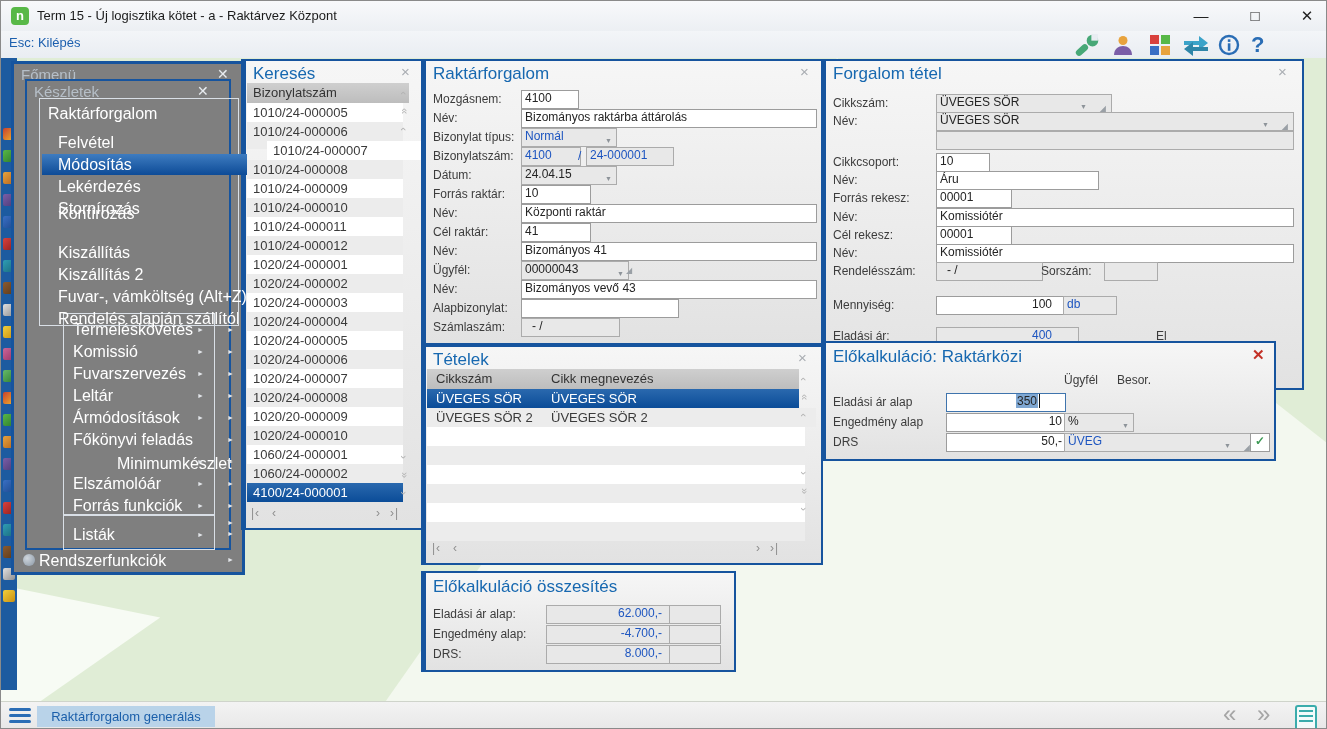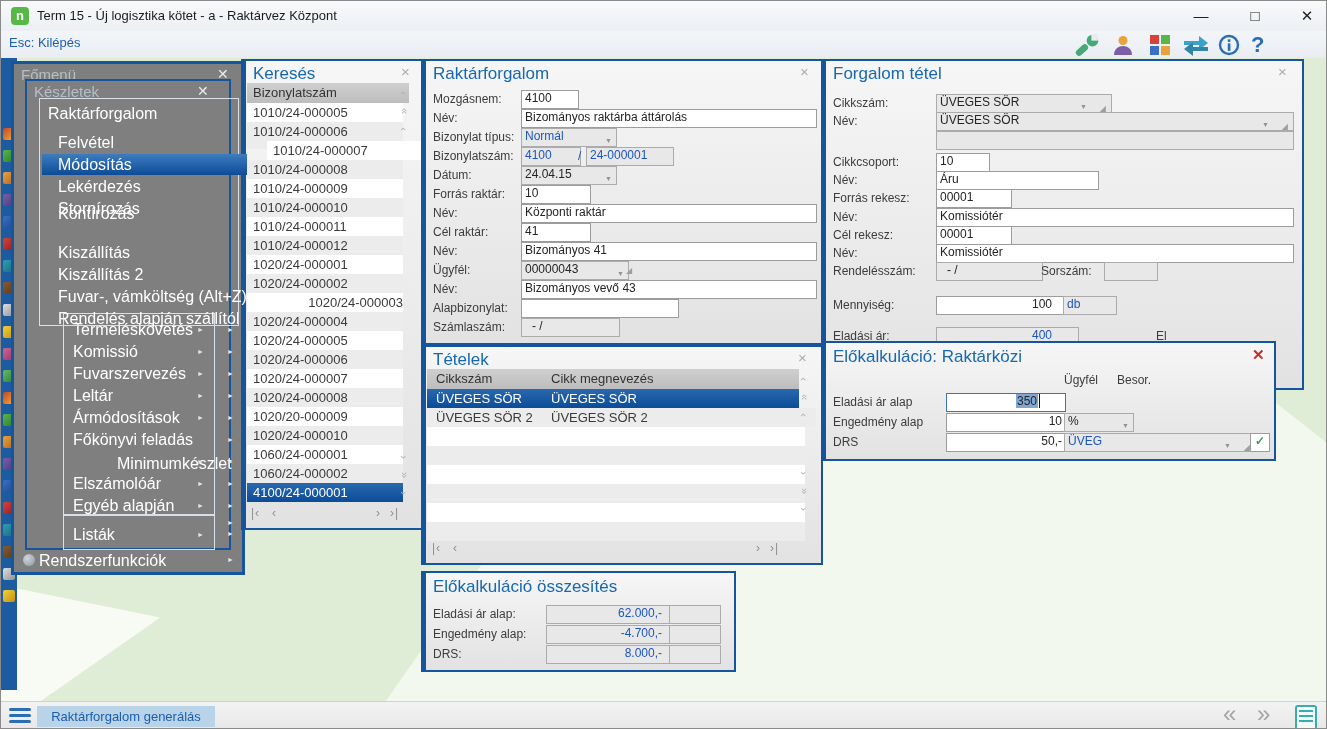--- a/index.html
+++ b/index.html
@@ -188,21 +188,21 @@
 
     <div class="mbox" style="left:49px; top:249px; width:150px; height:201px;">
       <div class="mitem" style="left:9px; top:7px;">Termeléskövetés</div>
       <div class="mitem" style="left:9px; top:29px;">Komissió</div>
       <div class="mitem" style="left:9px; top:51px;">Fuvarszervezés</div>
       <div class="mitem" style="left:9px; top:73px;">Leltár</div>
       <div class="mitem" style="left:9px; top:95px;">Ármódosítások</div>
       <div class="mitem" style="left:9px; top:117px;">Főkönyvi feladás</div>
       <div class="mitem" style="left:9px; top:141px;margin-left:44px;">Minimumkészlet</div>
       <div class="mitem" style="left:9px; top:161px;">Elszámolóár</div>
-      <div class="mitem" style="left:9px; top:183px;">Egyéb alapján</div>
+      <div class="mitem" style="left:9px; top:183px;">Forrás funkciók</div>
       <div class="mar" style="left:133px; top:12px;">►</div>
       <div class="mar" style="left:133px; top:34px;">►</div>
       <div class="mar" style="left:133px; top:56px;">►</div>
       <div class="mar" style="left:133px; top:78px;">►</div>
       <div class="mar" style="left:133px; top:100px;">►</div>
       <div class="mar" style="left:133px; top:144px;">►</div>
       <div class="mar" style="left:133px; top:166px;">►</div>
       <div class="mar" style="left:133px; top:188px;">►</div>
     </div>
     <div class="mbox" style="left:49px; top:450px; width:150px; height:34px;">
@@ -234,21 +234,21 @@
     <div class="trow even" style="left:1px; top:42px;  width:150px; height:19px;">1010/24-000005</div>
     <div class="trow odd" style="left:1px; top:61px;  width:150px; height:27px;">1010/24-000006</div>
     <div class="trow even" style="left:1px; top:80px;  width:150px; height:19px;margin-left:20px;">1010/24-000007</div>
     <div class="trow odd" style="left:1px; top:99px;  width:150px; height:19px;">1010/24-000008</div>
     <div class="trow even" style="left:1px; top:118px; width:150px; height:19px;">1010/24-000009</div>
     <div class="trow odd" style="left:1px; top:137px; width:150px; height:19px;">1010/24-000010</div>
     <div class="trow even" style="left:1px; top:156px; width:150px; height:19px;">1010/24-000011</div>
     <div class="trow odd" style="left:1px; top:175px; width:150px; height:19px;">1010/24-000012</div>
     <div class="trow even" style="left:1px; top:194px; width:150px; height:19px;">1020/24-000001</div>
     <div class="trow odd" style="left:1px; top:213px; width:150px; height:19px;">1020/24-000002</div>
-    <div class="trow even" style="left:1px; top:232px; width:150px; height:27px;text-align:right;">1020/24-000003</div>
+    <div class="trow even" style="left:1px; top:232px; width:150px; height:27px;">1020/24-000003</div>
     <div class="trow odd" style="left:1px; top:251px; width:150px; height:19px;">1020/24-000004</div>
     <div class="trow even" style="left:1px; top:270px; width:150px; height:19px;">1020/24-000005</div>
     <div class="trow odd" style="left:1px; top:289px; width:150px; height:19px;">1020/24-000006</div>
     <div class="trow even" style="left:1px; top:308px; width:150px; height:19px;">1020/24-000007</div>
     <div class="trow odd" style="left:1px; top:327px; width:150px; height:19px;">1020/24-000008</div>
     <div class="trow even" style="left:1px; top:346px; width:150px; height:19px;">1020/20-000009</div>
     <div class="trow odd" style="left:1px; top:365px; width:150px; height:19px;">1020/24-000010</div>
     <div class="trow even" style="left:1px; top:384px; width:150px; height:19px;">1060/24-000001</div>
     <div class="trow odd" style="left:1px; top:403px; width:150px; height:19px;">1060/24-000002</div>
     <div class="trow sel" style="left:1px; top:422px; width:150px; height:19px;">4100/24-000001</div>

